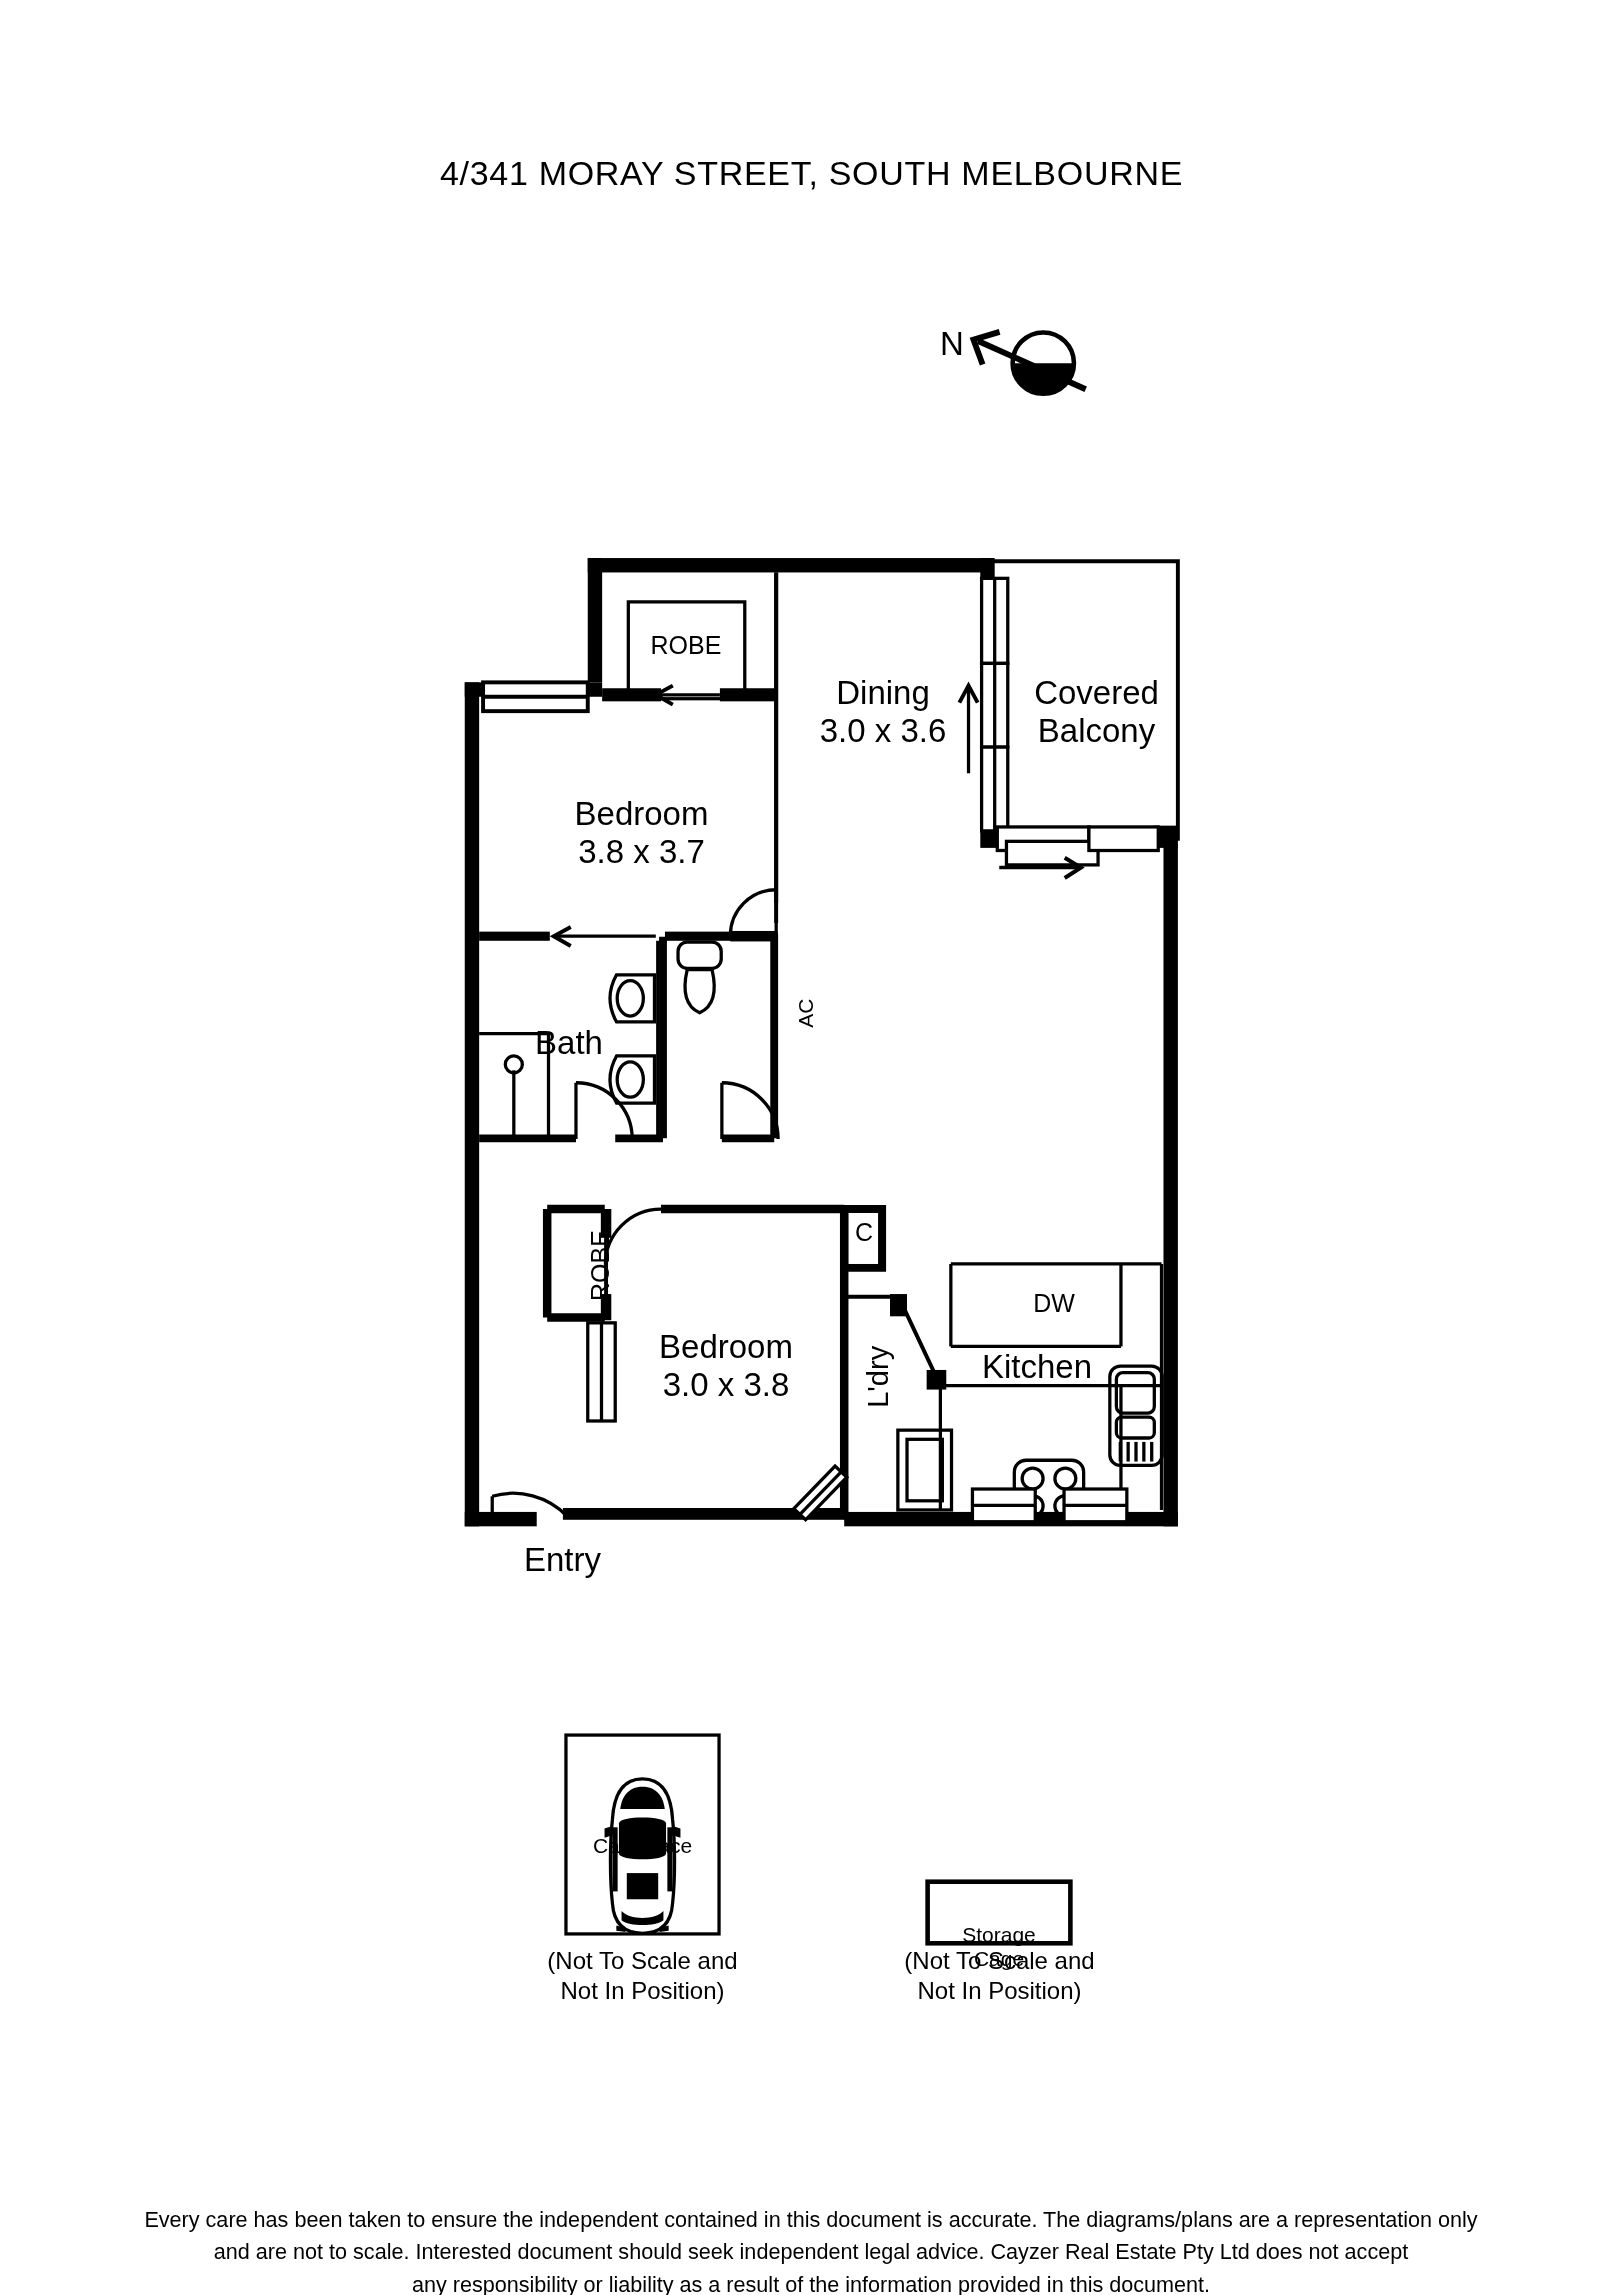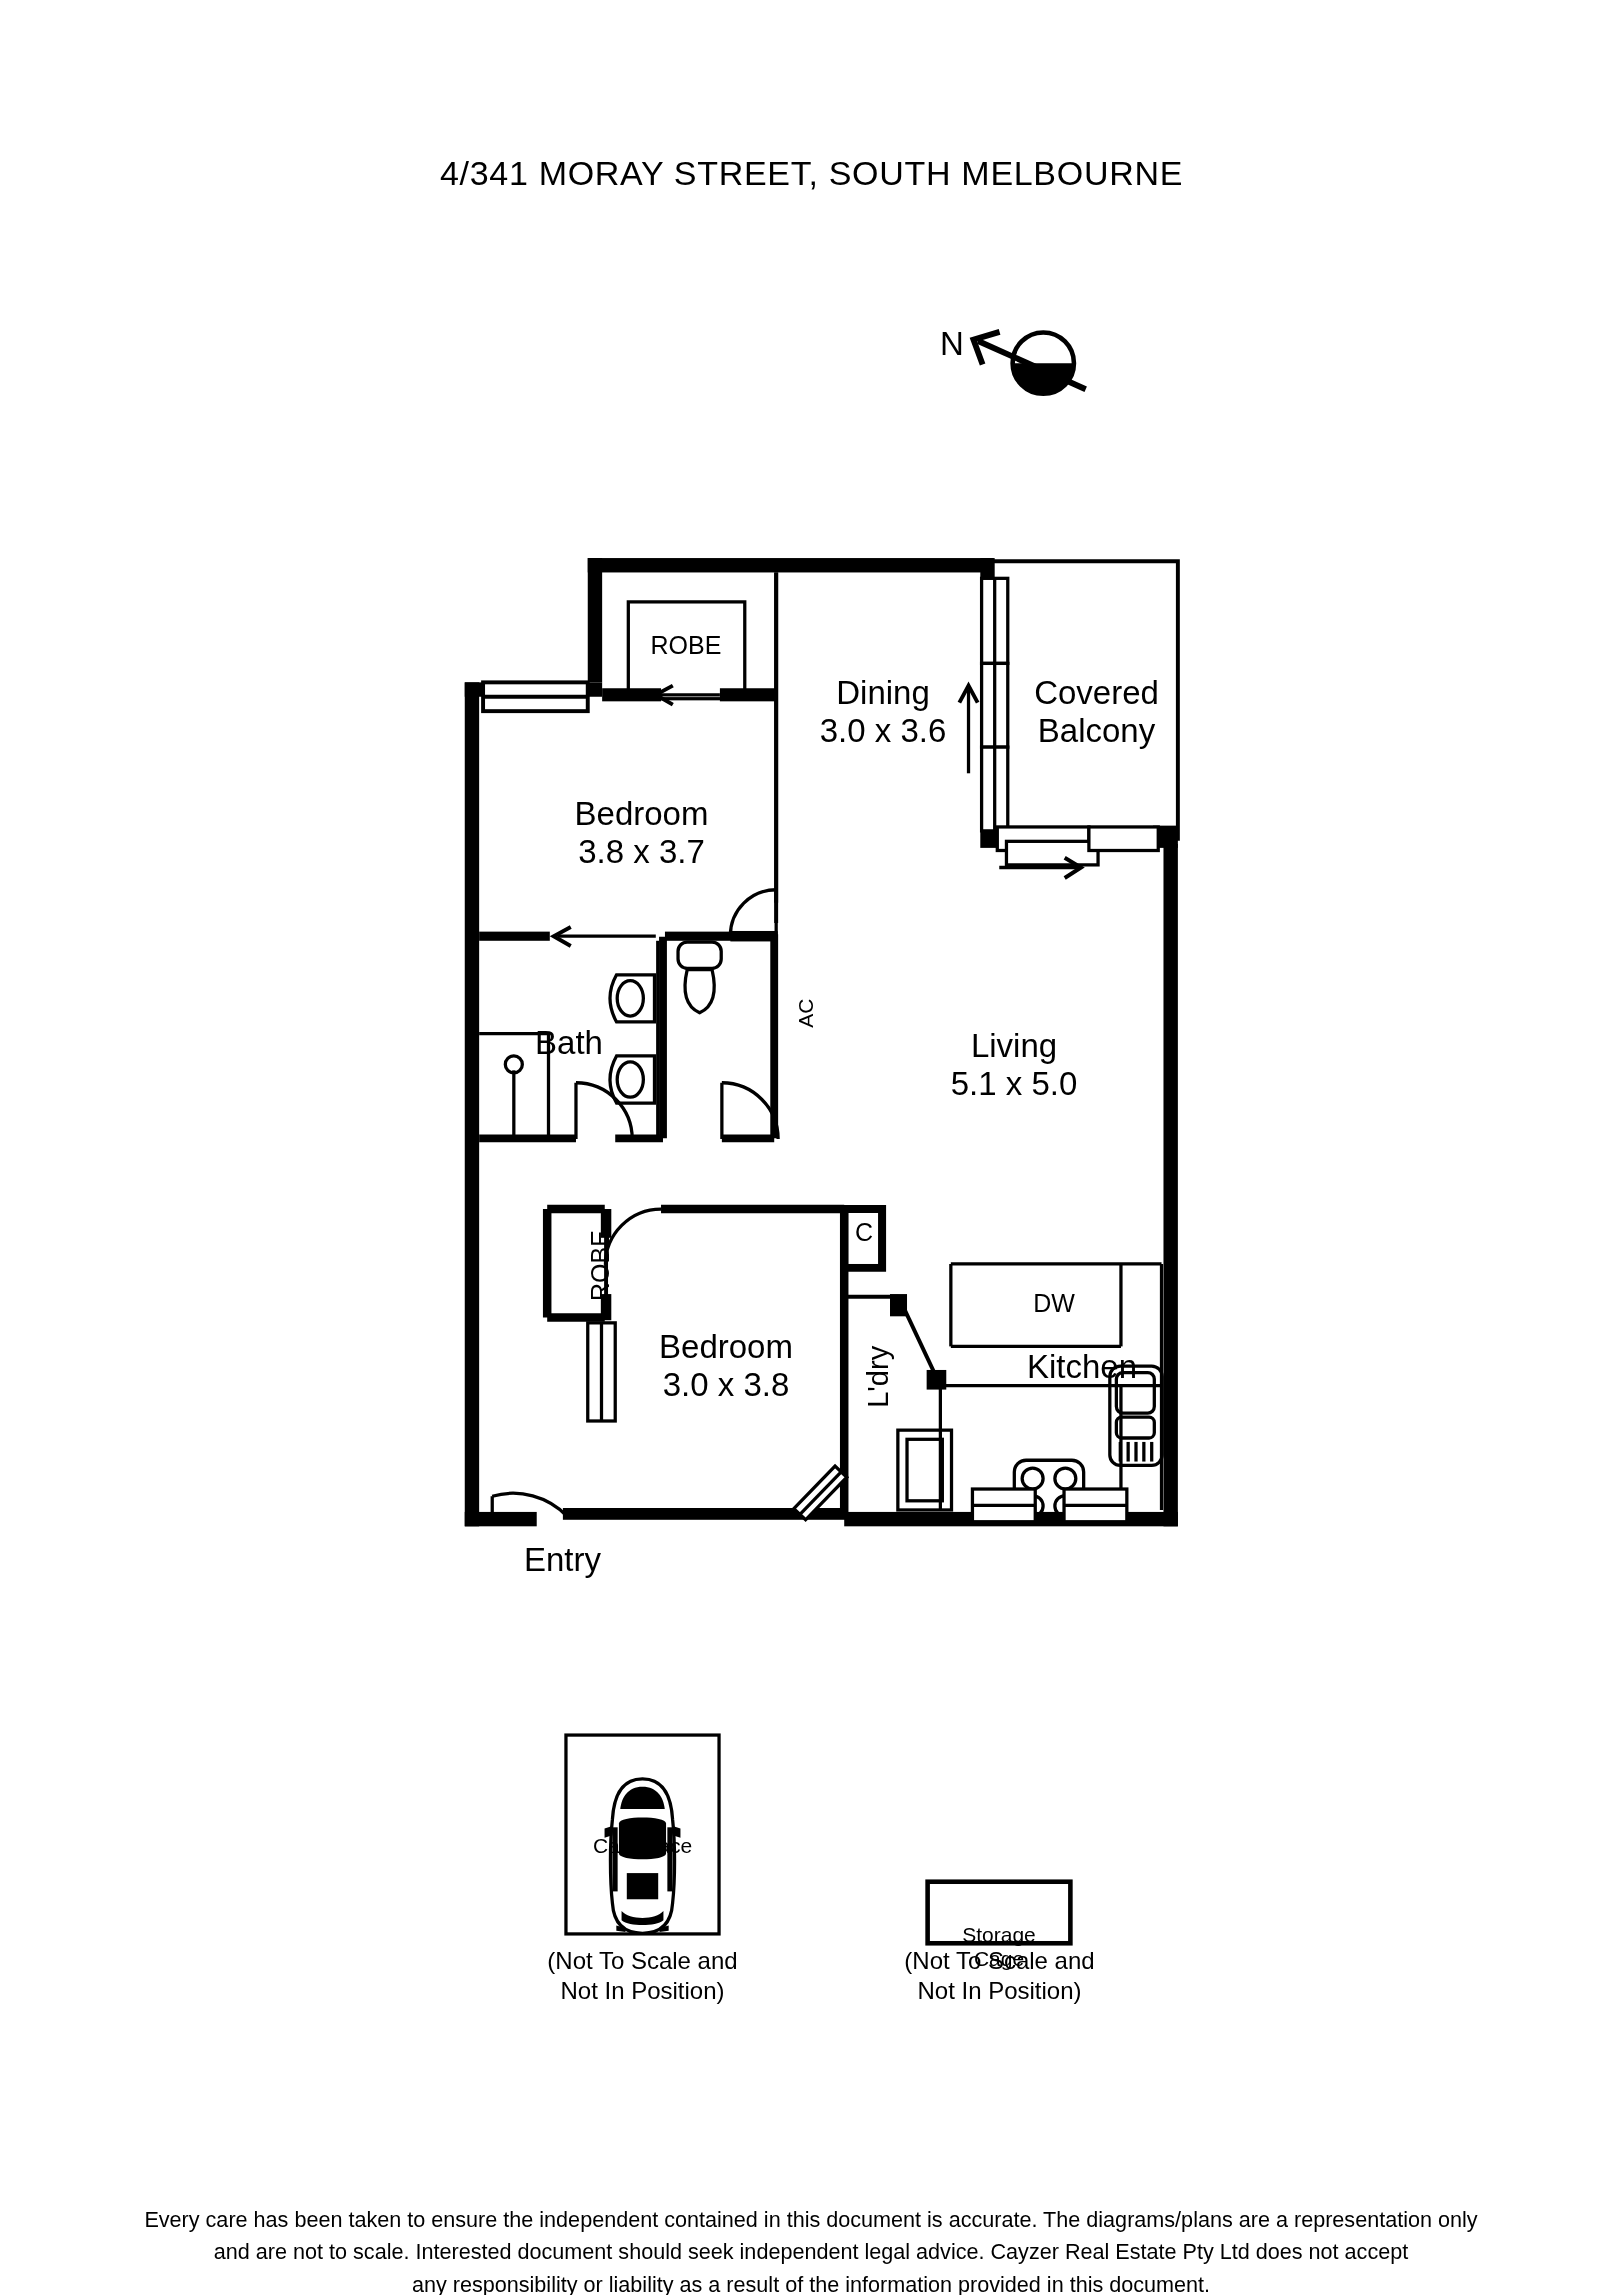--- a/index.html
+++ b/index.html
@@ -382,24 +382,20 @@
   </div>
 
   <div class="rlabel sz-big" style="left:497px; top:1024px; width:144px;">
     <span class="nm">Bath</span>
   </div>
 
   <div class="rlabel sz-tiny rot90" style="left:767px; top:1001px; width:79px;">
     <span class="nm">AC</span>
   </div>
 
-  <div class="rlabel sz-big" style="left:903px; top:1027px; width:222px;">
-    <span class="nm">Living</span>
-    <span class="dm">5.1 x 5.0</span>
-  </div>
 
   <div class="rlabel sz-small rot90" style="left:535px; top:1251px; width:131px;">
     <span class="nm">ROBE</span>
   </div>
 
   <div class="rlabel sz-big" style="left:615px; top:1328px; width:222px;">
     <span class="nm">Bedroom</span>
     <span class="dm">3.0 x 3.8</span>
   </div>
 
@@ -408,21 +404,21 @@
   </div>
 
   <div class="rlabel sz-mid rot90" style="left:813px; top:1360px; width:131px;">
     <span class="nm">L'dry</span>
   </div>
 
   <div class="rlabel sz-small" style="left:1008px; top:1289px; width:92px;">
     <span class="nm">DW</span>
   </div>
 
-  <div class="rlabel sz-big" style="left:987px; top:1348px; width:190px;">
+  <div class="rlabel sz-big" style="left:942px; top:1348px; width:190px;">
     <span class="nm">Kitchen</span>
   </div>
 
   <div class="rlabel sz-big" style="left:470px; top:1541px; width:131px;text-align:right;">
     <span class="nm">Entry</span>
   </div>
 
   <div class="subbox" style="left:564px; top:1733px; width:157px; height:203px;">
     <svg width="157" height="203" viewBox="0 0 240 310" xmlns="http://www.w3.org/2000/svg">
       <rect x="3" y="3" width="234" height="304" fill="none" stroke="#000" stroke-width="5"></rect>

